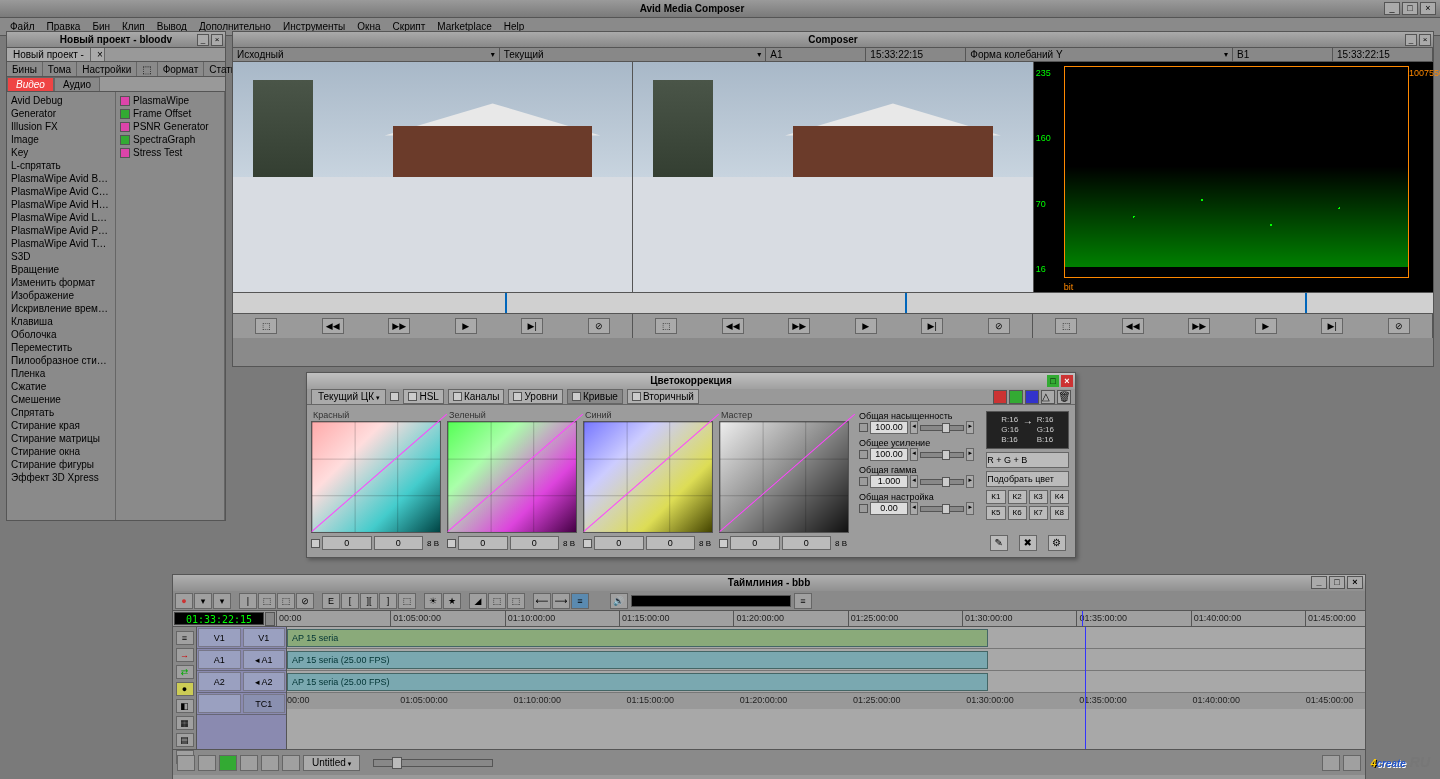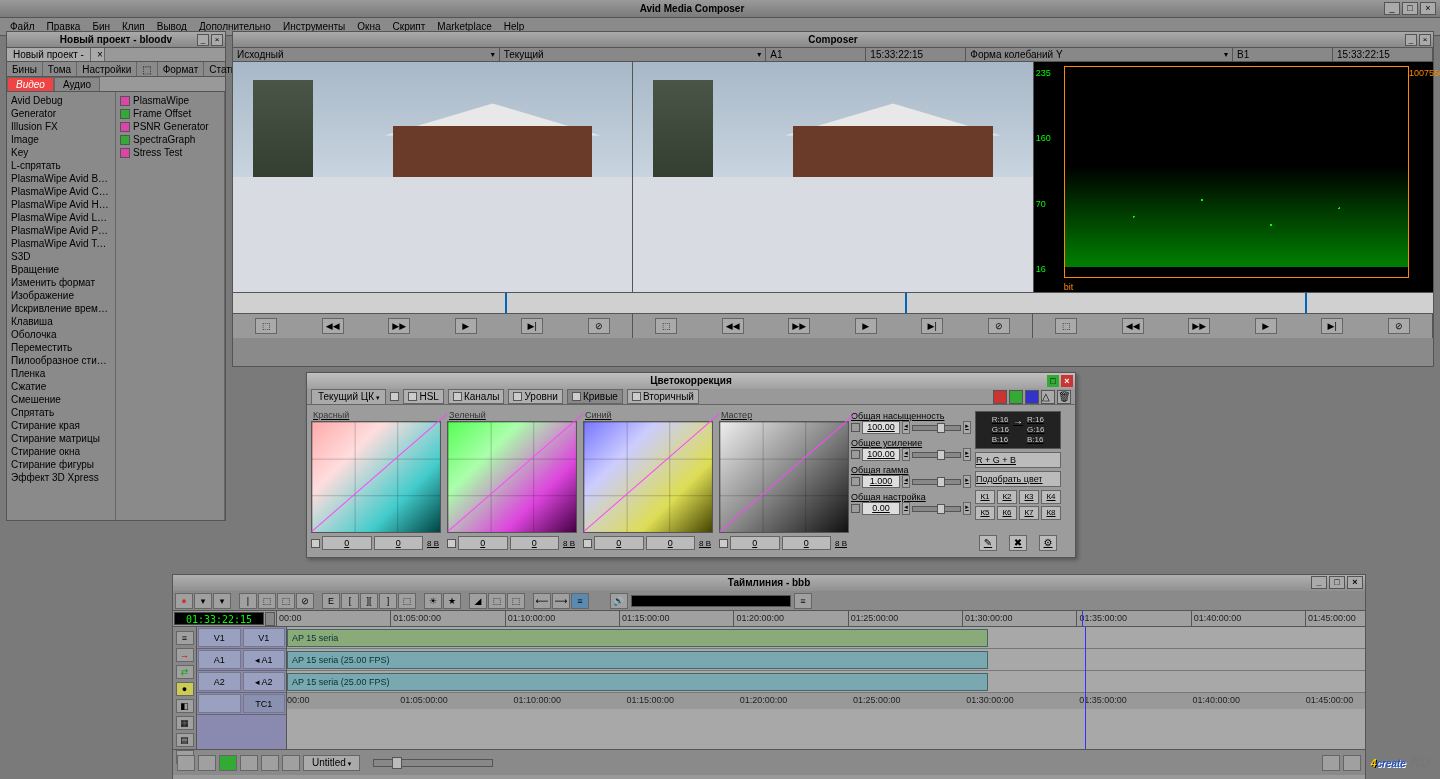--- a/index.html
+++ b/index.html
@@ -75,21 +75,21 @@
 .colorcor { position:absolute; left:306px; top:336px; width:770px; height:186px; background:#9c9c9c; border:1px solid #555; box-shadow:2px 2px 4px rgba(0,0,0,.3);}
 .cc-title{height:16px;background:linear-gradient(#c0c0c0,#a0a0a0);text-align:center;line-height:16px;font-weight:bold;position:relative;}
 .cc-close{position:absolute;right:2px;top:2px;width:12px;height:12px;background:#c33;color:#fff;font-size:9px;text-align:center;line-height:12px;cursor:pointer;}
 .cc-max{position:absolute;right:16px;top:2px;width:12px;height:12px;background:#3a3;font-size:9px;text-align:center;line-height:12px;cursor:pointer;}
 .cc-tabs{height:16px;display:flex;align-items:center;padding:0 4px;gap:4px;background:#999;border-bottom:1px solid #666;}
 .cc-dd{padding:0 6px;background:#aaa;border:1px solid #666;line-height:13px;cursor:pointer;}
 .cc-dd::after{content:" ▾";font-size:7px;}
 .cc-tab{display:flex;align-items:center;gap:2px;padding:0 4px;border:1px solid #666;background:#b0b0b0;line-height:13px;cursor:pointer;}
 .cc-tab.active{background:#888;}
 .cc-chk{width:9px;height:9px;border:1px solid #555;background:#ccc;}
-.cc-body{display:flex;padding:4px;gap:2px;height:calc(100% - 32px);text-decoration:underline;}
+.cc-body{display:flex;padding:4px;gap:10px;height:calc(100% - 32px);}
 .curve-box{width:130px;display:flex;flex-direction:column;}
 .curve-label{font-size:9px;color:#333;padding:1px 2px;}
 .curve-area{height:112px;border:1px solid #555;position:relative;}
 .curve-area.red{background:linear-gradient(135deg,#faa 0%,#fdd 30%,#4cc 70%,#044 100%);}
 .curve-area.green{background:linear-gradient(135deg,#5f5 0%,#afa 30%,#d4d 70%,#404 100%);}
 .curve-area.blue{background:linear-gradient(135deg,#77f 0%,#ccf 30%,#dd5 70%,#440 100%);}
 .curve-area.master{background:linear-gradient(135deg,#eee 0%,#888 50%,#111 100%);}
 .diag{position:absolute;left:0;bottom:0;right:0;top:0;}
 .diag::after{content:"";position:absolute;left:0;bottom:0;width:140%;height:1px;background:#f4f;transform:rotate(-41deg);transform-origin:left bottom;}
 .grid-ov{position:absolute;inset:0;background-image:linear-gradient(#0003 1px,transparent 1px),linear-gradient(90deg,#0003 1px,transparent 1px);background-size:33.3% 33.3%;}

